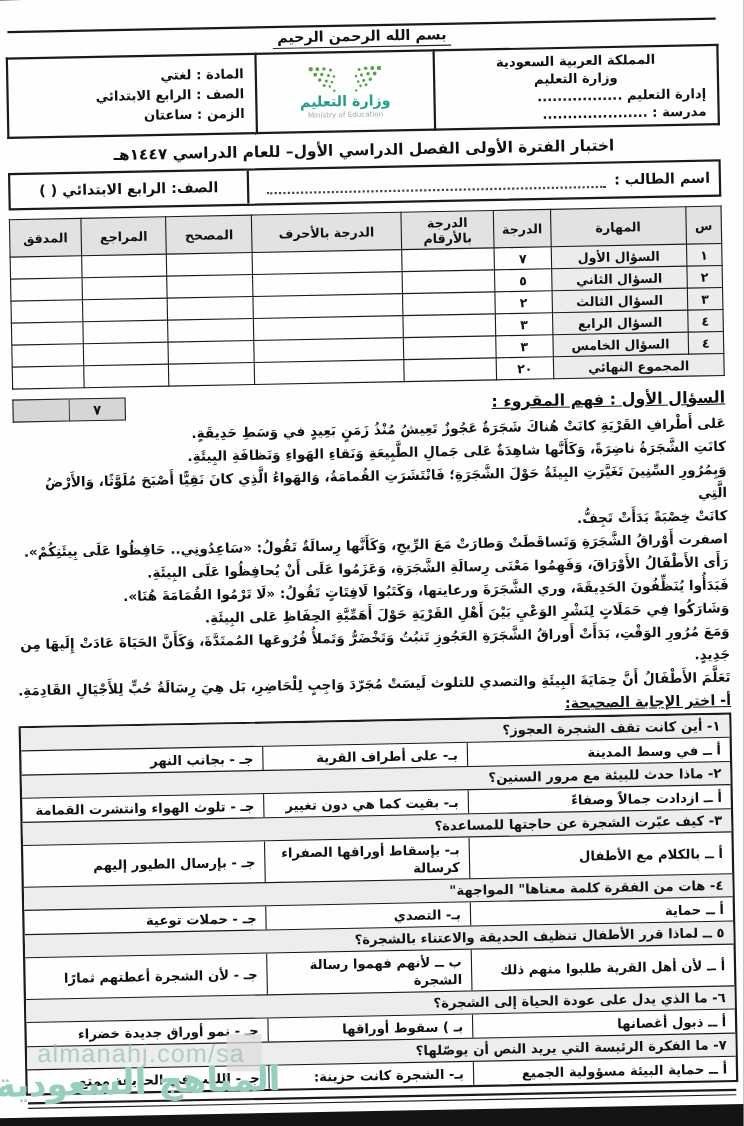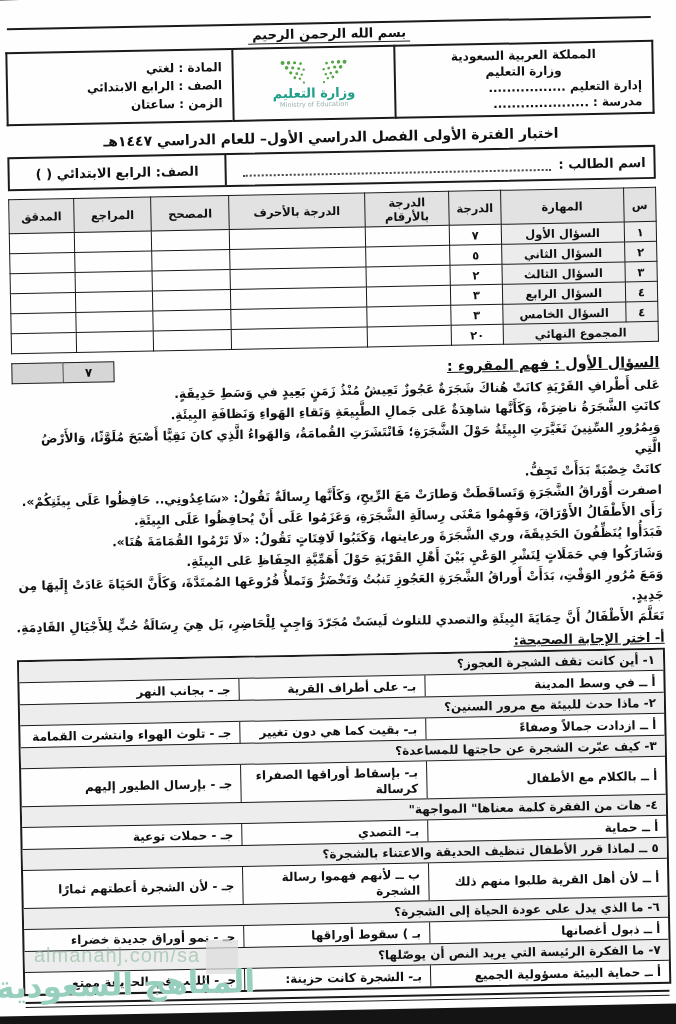--- a/index.html
+++ b/index.html
@@ -68,21 +68,21 @@
   .q-opts{display:flex;align-items:stretch;}
   .opt{font-size:12px;font-weight:bold;padding:3px 8px 2px 8px;line-height:16px;box-sizing:border-box;display:flex;align-items:center;}
   .opt-a{width:37%;}
   .opt-b{width:29%;border-left:1.5px solid #1a1a1a;border-right:1.5px solid #1a1a1a;}
   .opt-c{width:34%;}
   .frame-bottom{margin:6px 2px 0 2px;border-top:2px solid #1a1a1a;border-bottom:1px solid #1a1a1a;height:3px;}
   
   .wm-url{
     position:absolute;left:34px;top:944px;z-index:3;
     font-family:"Liberation Sans",sans-serif;
-    font-size:20px;color:rgba(140,185,158,0.62);letter-spacing:1px;direction:ltr;
+    font-size:23px;color:rgba(140,185,158,0.62);letter-spacing:1px;direction:ltr;
   }
   .wm-block{position:absolute;left:206px;top:940px;width:32px;height:34px;background:#dcdcdc;opacity:.75;z-index:2;}
   .wm-brand{
     position:absolute;left:-4px;top:966px;z-index:3;
     font-size:31px;font-weight:bold;color:var(--wm,#97cfbf);
     transform:rotate(-1.5deg);letter-spacing:2px;white-space:nowrap;
     text-shadow:0 0 1px #fff;
   }
 </style>
 </head>

